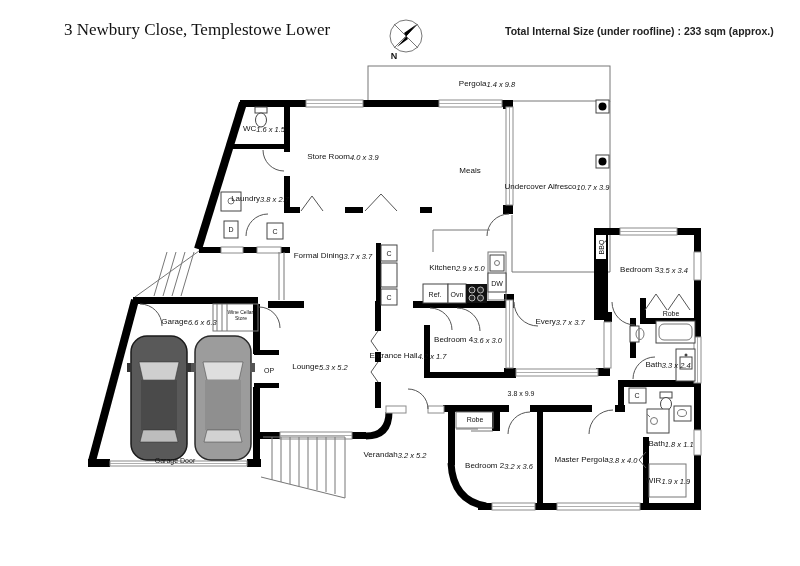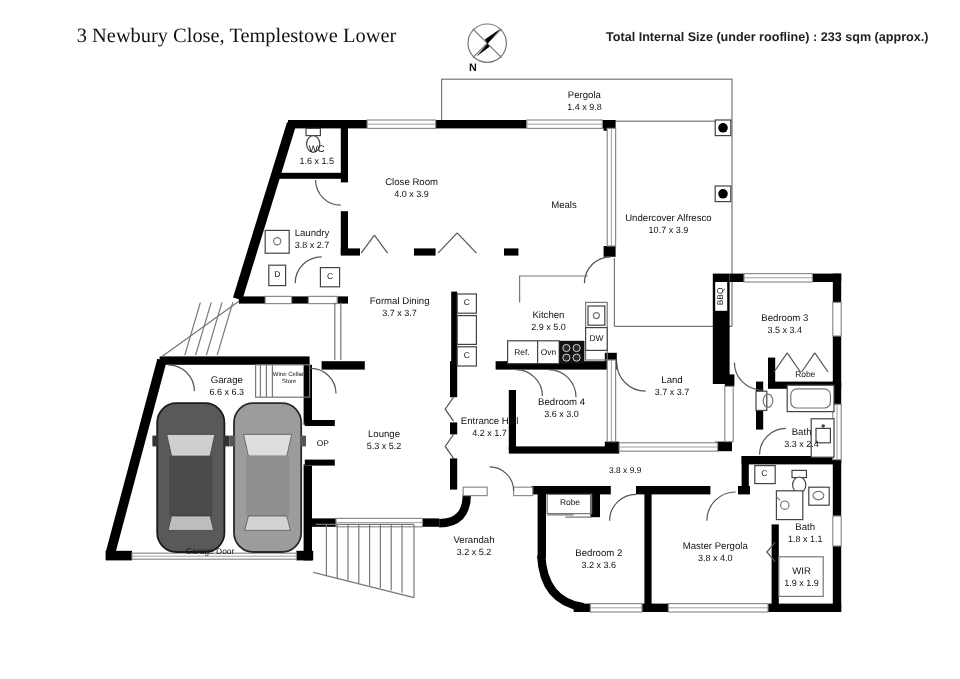--- a/index.html
+++ b/index.html
@@ -11,24 +11,24 @@
          line-height:16px;color:#222;white-space:nowrap;text-align:right;}
   .footer{position:absolute;left:0;top:541px;width:800px;text-align:center;
           font-family:"Liberation Serif",serif;font-size:8px;color:#222;}
   svg{position:absolute;left:0;top:0;}
   .wall{fill:#000;}
   .win{fill:#fff;stroke:#8c8c8c;stroke-width:1;}
   .winl{stroke:#9a9a9a;stroke-width:0.8;}
   .thin{stroke:#777;stroke-width:1;fill:none;}
   .door{stroke:#555;stroke-width:1;fill:none;}
   .fx{fill:#fff;stroke:#444;stroke-width:1;}
-  .rl{position:absolute;transform:translate(-50%,-50%);display:flex;flex-direction:column;
-      align-items:center;text-align:center;font-size:8px;line-height:1.25;color:#111;
+  .rl{position:absolute;transform:translate(-50%,-50%);display:flex;flex-direction:row;
+      align-items:flex-end;text-align:center;font-size:8px;line-height:1.25;color:#111;
       white-space:nowrap;z-index:5;}
-  .rl .dims{font-size:7.5px;}
+  .rl .dims{font-size:7.5px;font-style:italic;}
   .sm{position:absolute;transform:translate(-50%,-50%);font-size:7px;color:#111;
       white-space:nowrap;z-index:5;text-align:center;}
   .rot{transform:translate(-50%,-50%) rotate(-90deg);}
   .tiny{font-size:5px;line-height:1.2;display:flex;flex-direction:column;}
   .ncompass{position:absolute;transform:translate(-50%,-50%);font-size:9px;font-weight:bold;z-index:5;}
 </style>
 </head>
 <body>
 
 <div class="page">
@@ -305,21 +305,21 @@
 
   <div class="rl" style="left:487px;top:84px">
       <span>Pergola</span>
       <span class="dims">1.4 x 9.8</span>
     </div>
   <div class="rl" style="left:264px;top:129px">
       <span>WC</span>
       <span class="dims">1.6 x 1.5</span>
     </div>
   <div class="rl" style="left:343px;top:157px">
-      <span>Close Room</span>
+      <span>Store Room</span>
       <span class="dims">4.0 x 3.9</span>
     </div>
   <div class="rl" style="left:470px;top:171px">
       <span>Meals</span>
     </div>
   <div class="rl" style="left:557px;top:187px">
       <span>Undercover Alfresco</span>
       <span class="dims">10.7 x 3.9</span>
     </div>
   <div class="rl" style="left:260px;top:199px">
@@ -336,21 +336,21 @@
     </div>
   <div class="rl" style="left:654px;top:270px">
       <span>Bedroom 3</span>
       <span class="dims">3.5 x 3.4</span>
     </div>
   <div class="rl" style="left:189px;top:322px">
       <span>Garage</span>
       <span class="dims">6.6 x 6.3</span>
     </div>
   <div class="rl" style="left:560px;top:322px">
-      <span>Land</span>
+      <span>Every</span>
       <span class="dims">3.7 x 3.7</span>
     </div>
   <div class="rl" style="left:468px;top:340px">
       <span>Bedroom 4</span>
       <span class="dims">3.6 x 3.0</span>
     </div>
   <div class="rl" style="left:408px;top:356px">
       <span>Entrance Hall</span>
       <span class="dims">4.2 x 1.7</span>
     </div>

